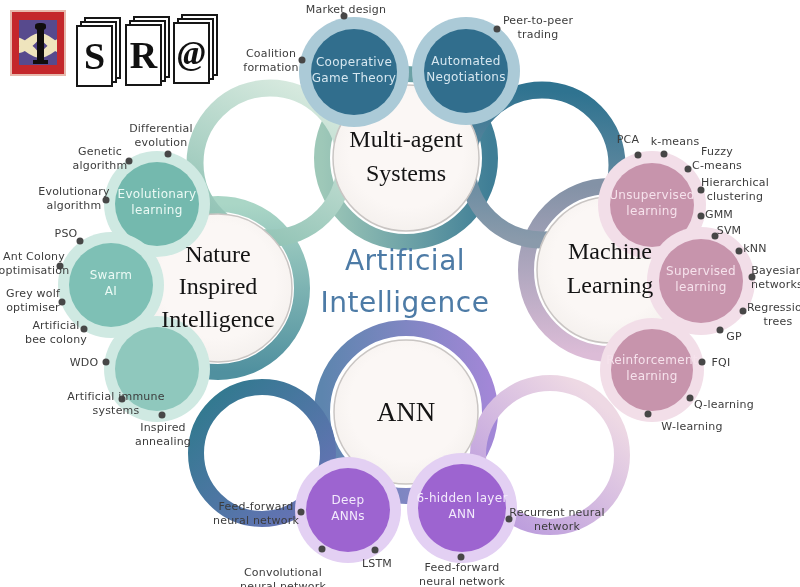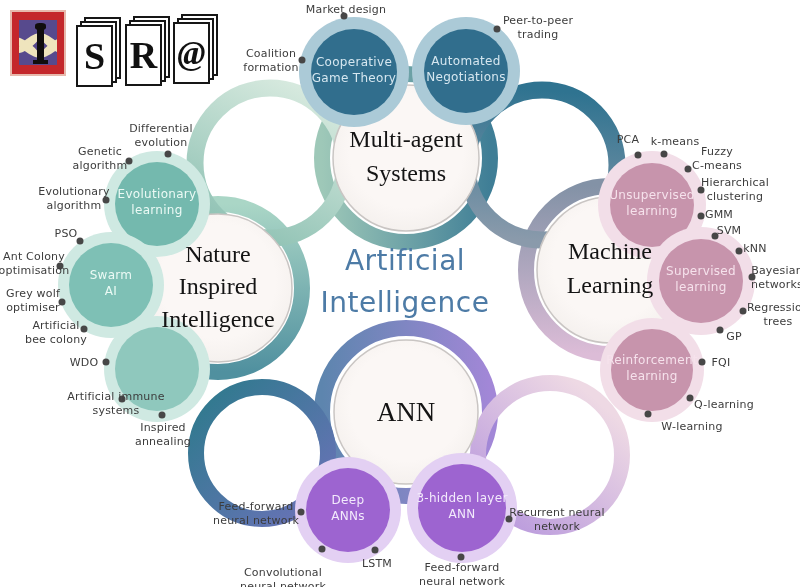--- a/index.html
+++ b/index.html
@@ -181,21 +181,21 @@
   <div class="abs sub-label sub-ml" style="left:701px; top:280px;">Supervised
 learning</div>
   <div class="abs sub-label sub-ml" style="left:652px; top:369px;">Reinforcement
 learning</div>
   <div class="abs sub-label sub-nat" style="left:157px; top:203px;">Evolutionary
 learning</div>
   <div class="abs sub-label sub-nat" style="left:111px; top:284px;">Swarm
 AI</div>
   <div class="abs sub-label sub-ann" style="left:348px; top:509px;">Deep
 ANNs</div>
-  <div class="abs sub-label sub-ann" style="left:462px; top:507px;">3-hidden layer
+  <div class="abs sub-label sub-ann" style="left:462px; top:507px;">6-hidden layer
 ANN</div>
 
   <div class="abs sat-label" style="left:346px; top:10px;">Market design</div>
   <div class="abs sat-label" style="left:271px; top:61px;">Coalition
 formation</div>
   <div class="abs sat-label" style="left:538px; top:28px;">Peer-to-peer
 trading</div>
 
   <div class="abs sat-label" style="left:628px; top:140px;">PCA</div>
   <div class="abs sat-label" style="left:675px; top:142px;">k-means</div>

